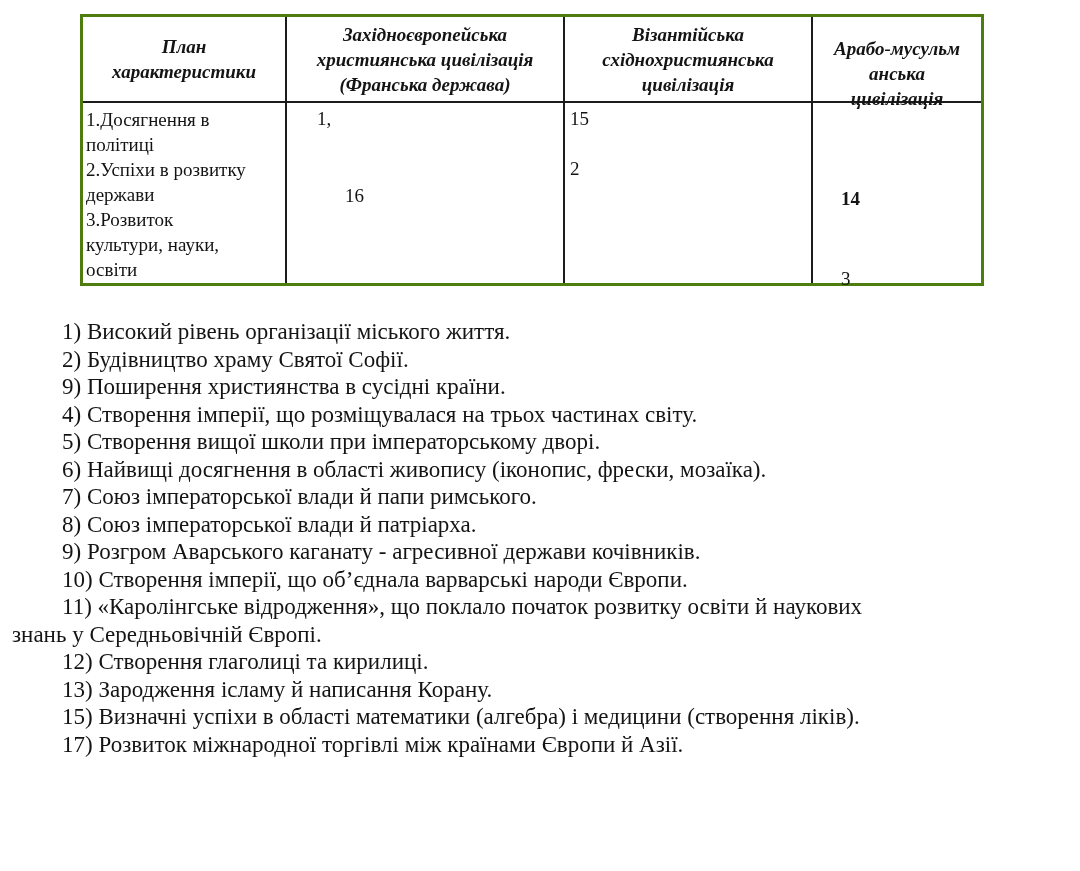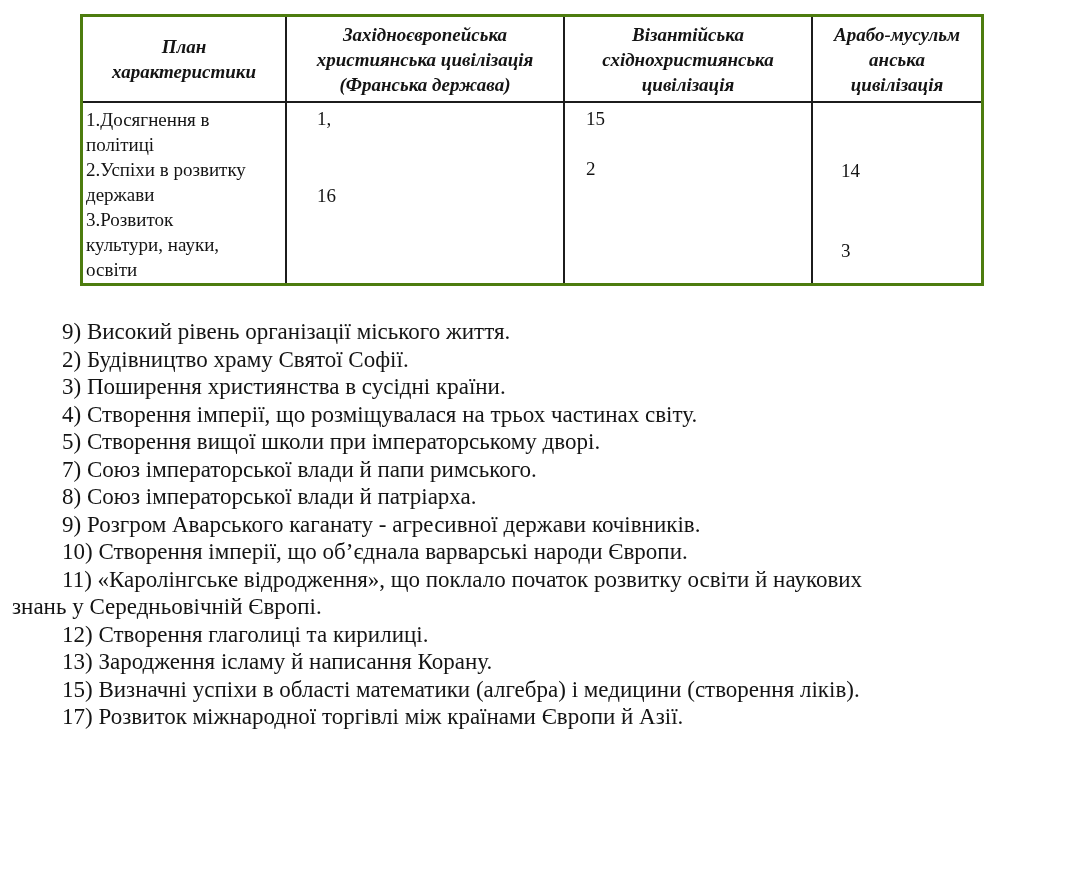--- a/index.html
+++ b/index.html
@@ -19,21 +19,21 @@
     position: absolute;
     left: 80px;
     top: 14px;
     display: grid;
     grid-template-columns: 204px 278px 248px 168px;
     grid-template-rows: 86px 180px;
     border: 3px solid #4d7c0f;
     background: #ffffff;
   }
   .cell { border-right: 2px solid #1c1c1c; }
-  .cell.last { border-right: none; }
+  .cell.last { border-right: none; margin-top: 28px; }
   .hcell {
     border-bottom: 2px solid #1c1c1c;
     display: flex;
     align-items: center;
     justify-content: center;
     text-align: center;
     font-weight: bold;
     font-style: italic;
     font-size: 19px;
     line-height: 25px;
@@ -46,26 +46,26 @@
     line-height: 25px;
     white-space: pre-line;
     padding: 4px 10px 0 3px;
   }
   .num {
     position: absolute;
     font-size: 19px;
     line-height: 22px;
   }
   .c2 .num { left: 30px; }
-  .c3 .num { left: 21px; }
+  .c3 .num { left: 5px; }
   .c4 .num { left: 28px; }
   .num.p1 { top: 5px; }
   .num.p2 { top: 55px; }
-  .num.p3 { top: 57px; }
-  .num.p4 { top: 82px; }
+  .num.p3 { top: 57px; font-weight: bold; }
+  .num.p4 { top: 82px; margin-left: 28px; }
   .num.p5 { top: 137px; }
 
   
   .answers {
     position: absolute;
     left: 0;
     top: 318px;
     width: 1075px;
   }
   .line {
@@ -113,25 +113,26 @@
       <span class="num p1">15</span>
       <span class="num p2">2</span>
     </div>
     <div class="cell bcell c4 last">
       <span class="num p3">14</span>
       <span class="num p5">3</span>
     </div>
   </div>
 
   <div class="answers">
-    <p class="line">9) Високий рівень організації міського життя.</p>
+    <p class="line">1) Високий рівень організації міського життя.</p>
     <p class="line">2) Будівництво храму Святої Софії.</p>
-    <p class="line">3) Поширення християнства в сусідні країни.</p>
+    <p class="line">9) Поширення християнства в сусідні країни.</p>
     <p class="line">4) Створення імперії, що розміщувалася на трьох частинах світу.</p>
     <p class="line">5) Створення вищої школи при імператорському дворі.</p>
+    <p class="line">6) Найвищі досягнення в області живопису (іконопис, фрески, мозаїка).</p>
     <p class="line">7) Союз імператорської влади й папи римського.</p>
     <p class="line">8) Союз імператорської влади й патріарха.</p>
     <p class="line">9) Розгром Аварського каганату - агресивної держави кочівників.</p>
     <p class="line">10) Створення імперії, що об’єднала варварські народи Європи.</p>
     <p class="line">11) «Каролінгське відродження», що поклало початок розвитку освіти й наукових</p>
     <p class="line cont">знань у Середньовічній Європі.</p>
     <p class="line">12) Створення глаголиці та кирилиці.</p>
     <p class="line">13) Зародження ісламу й написання Корану.</p>
     <p class="line">15) Визначні успіхи в області математики (алгебра) і медицини (створення ліків).</p>
     <p class="line">17) Розвиток міжнародної торгівлі між країнами Європи й Азії.</p>

